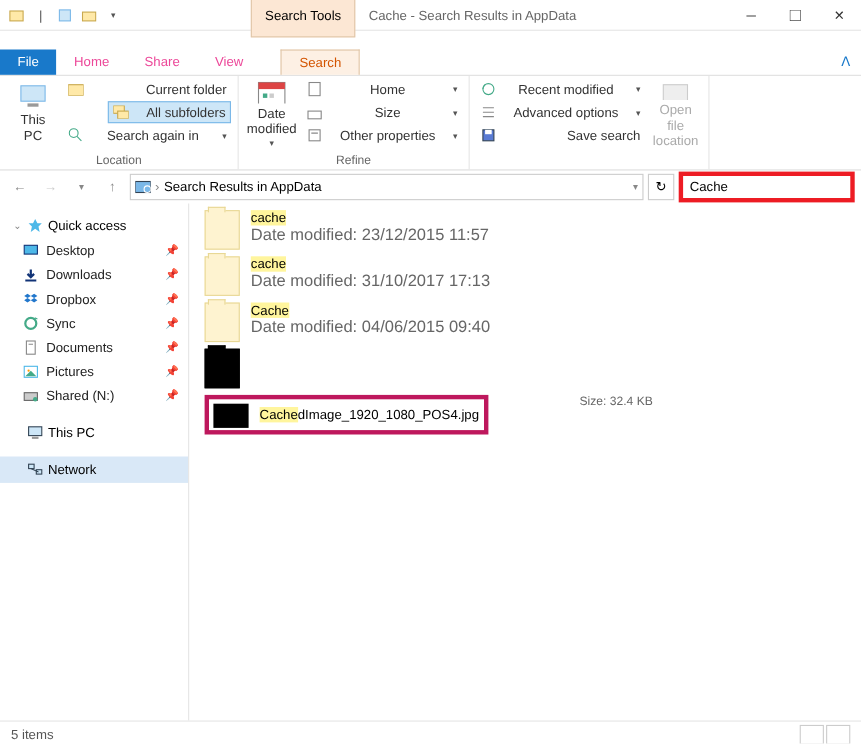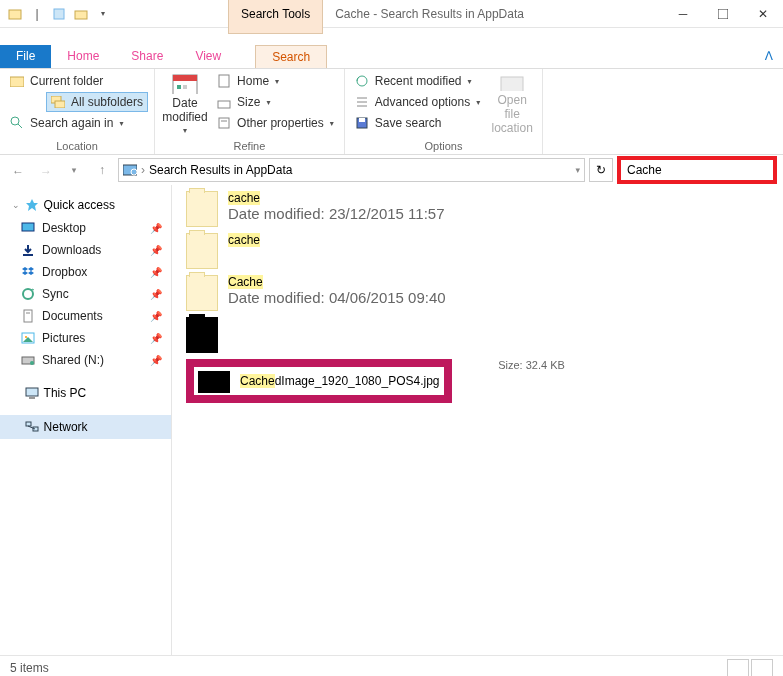--- a/index.html
+++ b/index.html
@@ -17,21 +17,21 @@
 .tab { padding: 4px 16px; color: #ec4899; cursor: pointer; }
 .tab.file { background: #1979ca; color: #fff; }
 .tab.active { background: #fdf0e4; border: 1px solid #e0c6a8; border-bottom: none; color: #d35400; }
 
 .ribbon { display: flex; background: #fff; border-bottom: 1px solid #ddd; height: 86px; }
 .ribbon-group { display: flex; flex-direction: column; border-right: 1px solid #e5e5e5; padding: 2px 6px; }
 .ribbon-group-body { display: flex; flex: 1; align-items: flex-start; gap: 4px; }
 .ribbon-group-label { text-align: center; font-size: 11px; color: #666; padding-top: 2px; }
 .big-btn { display: flex; flex-direction: column; align-items: center; justify-content: center; width: 48px; height: 64px; text-align: center; font-size: 11px; color: #333; gap: 2px; }
 .big-btn.disabled { color: #aaa; }
-.sm-row { display: flex; align-items: center; gap: 6px; height: 20px; padding: 0 4px; font-size: 12px; color: #333; }
+.sm-row { display: flex; align-items: center; gap: 16px; height: 20px; padding: 0 4px; font-size: 12px; color: #333; justify-content: space-between; }
 .sm-row.sel { background: #cde6f7; border: 1px solid #7bb8e8; margin-left: 40px; }
 .sm-icon { width: 14px; height: 14px; display: inline-flex; align-items: center; justify-content: center; }
 .drop { font-size: 8px; color: #555; }
 
 .navrow { display: flex; align-items: center; height: 30px; padding: 2px 6px; gap: 4px; }
 .nav-arrow { width: 24px; height: 24px; display: flex; align-items: center; justify-content: center; color: #888; }
 .addrbar { flex: 1; border: 1px solid #ccc; height: 24px; display: flex; align-items: center; padding: 0 4px; gap: 4px; }
 .refresh { width: 24px; height: 24px; border: 1px solid #ccc; display: flex; align-items: center; justify-content: center; }
 .searchbox { width: 160px; height: 28px; border: 4px solid #ed1c24; display: flex; align-items: center; padding: 0 6px; }
 
@@ -47,22 +47,22 @@
 .item { display: flex; align-items: flex-start; gap: 10px; margin-bottom: 6px; }
 .item-icon { width: 32px; height: 36px; background: #fef3d0; border: 1px solid #e8d895; position: relative; }
 .item-icon.folder::before { content: ""; position: absolute; top: -4px; left: 2px; width: 14px; height: 4px; background: #fef3d0; border: 1px solid #e8d895; border-bottom: none; }
 .item-icon.dark { background: #000; border: 1px solid #000; }
 .item-icon.dark::before { background: #000; border-color: #000; }
 .item-icon.img { background: #000; border: none; height: 22px; margin-top: 2px; }
 .item-body { flex: 1; }
 .item-name { font-size: 12px; }
 .hl { background: #fff59d; }
 .item-meta { font-size: 15px; color: #666; }
-.item-size { font-size: 11px; color: #666; text-align: center; min-width: 140px; }
-.red-box { border: 8px solid #be185d; padding: 2px 4px; display: inline-flex; align-items: center; gap: 10px; }
+.item-size { font-size: 11px; color: #666; text-align: right; min-width: 140px; }
+.red-box { border: 4px solid #be185d; padding: 2px 4px; display: inline-flex; align-items: center; gap: 10px; }
 
 .status { border-top: 1px solid #e5e5e5; height: 24px; display: flex; align-items: center; padding: 0 10px; font-size: 11px; color: #555; }
 .status .right { margin-left: auto; display: flex; gap: 2px; }
 .view-toggle { width: 22px; height: 18px; border: 1px solid #ccc; }
 
 svg { display: block; }
 </style>
 </head>
 <body>
 
@@ -106,20 +106,28 @@
   <div class="tab">Share</div>
   <div class="tab">View</div>
   <div style="width:18px"></div>
   <div class="tab active">Search</div>
   <div style="margin-left:auto;padding:4px 10px;color:#1979ca;cursor:pointer">ᐱ</div>
 </div>
 
 <div class="ribbon">
   <div class="ribbon-group">
     <div class="ribbon-group-body">
+      <div class="big-btn">
+        <svg width="28" height="24">
+            <rect x="3" y="2" width="22" height="14" fill="#cde6f7" stroke="#7bb8e8"></rect>
+            <rect x="9" y="18" width="10" height="3" fill="#999"></rect>
+          </svg>
+        <span style="white-space:pre-line">This
+PC</span>
+      </div>
       <div style="display:flex;flex-direction:column;gap:1px">
         <div class="sm-row">
           <span class="sm-icon">
               <svg width="14" height="12">
                 <rect x="0" y="2" width="14" height="10" fill="#ffe9a8" stroke="#c9a94e"></rect>
               </svg>
             </span>
           <span>Current folder</span>
         </div>
         <div class="sm-row sel">
@@ -228,21 +236,20 @@
         </div>
       </div>
       <div class="big-btn disabled">
         <svg width="28" height="24">
             <rect x="3" y="6" width="22" height="16" fill="#eee" stroke="#ccc"></rect>
           </svg>
         <span style="white-space:pre-line">Open file
 location</span>
       </div>
     </div>
-    <div class="ribbon-group-label">Options</div>
   </div>
 </div>
 
 <div class="navrow">
   <div class="nav-arrow">←</div>
   <div class="nav-arrow" style="color:#ccc">→</div>
   <div class="nav-arrow" style="font-size:9px">▾</div>
   <div class="nav-arrow">↑</div>
   <div class="addrbar">
     <span class="sm-icon">
@@ -377,20 +384,21 @@
           <div class="item-icon folder"></div>
           <div class="item-body">
             <div class="item-name"><span class="hl">cache</span></div>
             <div class="item-meta">Date modified: 23/12/2015 11:57</div>
           </div>
         </div>
         <div class="item">
           <div class="item-icon folder"></div>
           <div class="item-body">
             <div class="item-name"><span class="hl">cache</span></div>
+            <div class="item-meta">Date modified: 31/10/2017 17:13</div>
           </div>
         </div>
         <div class="item">
           <div class="item-icon folder"></div>
           <div class="item-body">
             <div class="item-name"><span class="hl">Cache</span></div>
             <div class="item-meta">Date modified: 04/06/2015 09:40</div>
           </div>
         </div>
         <div class="item">

